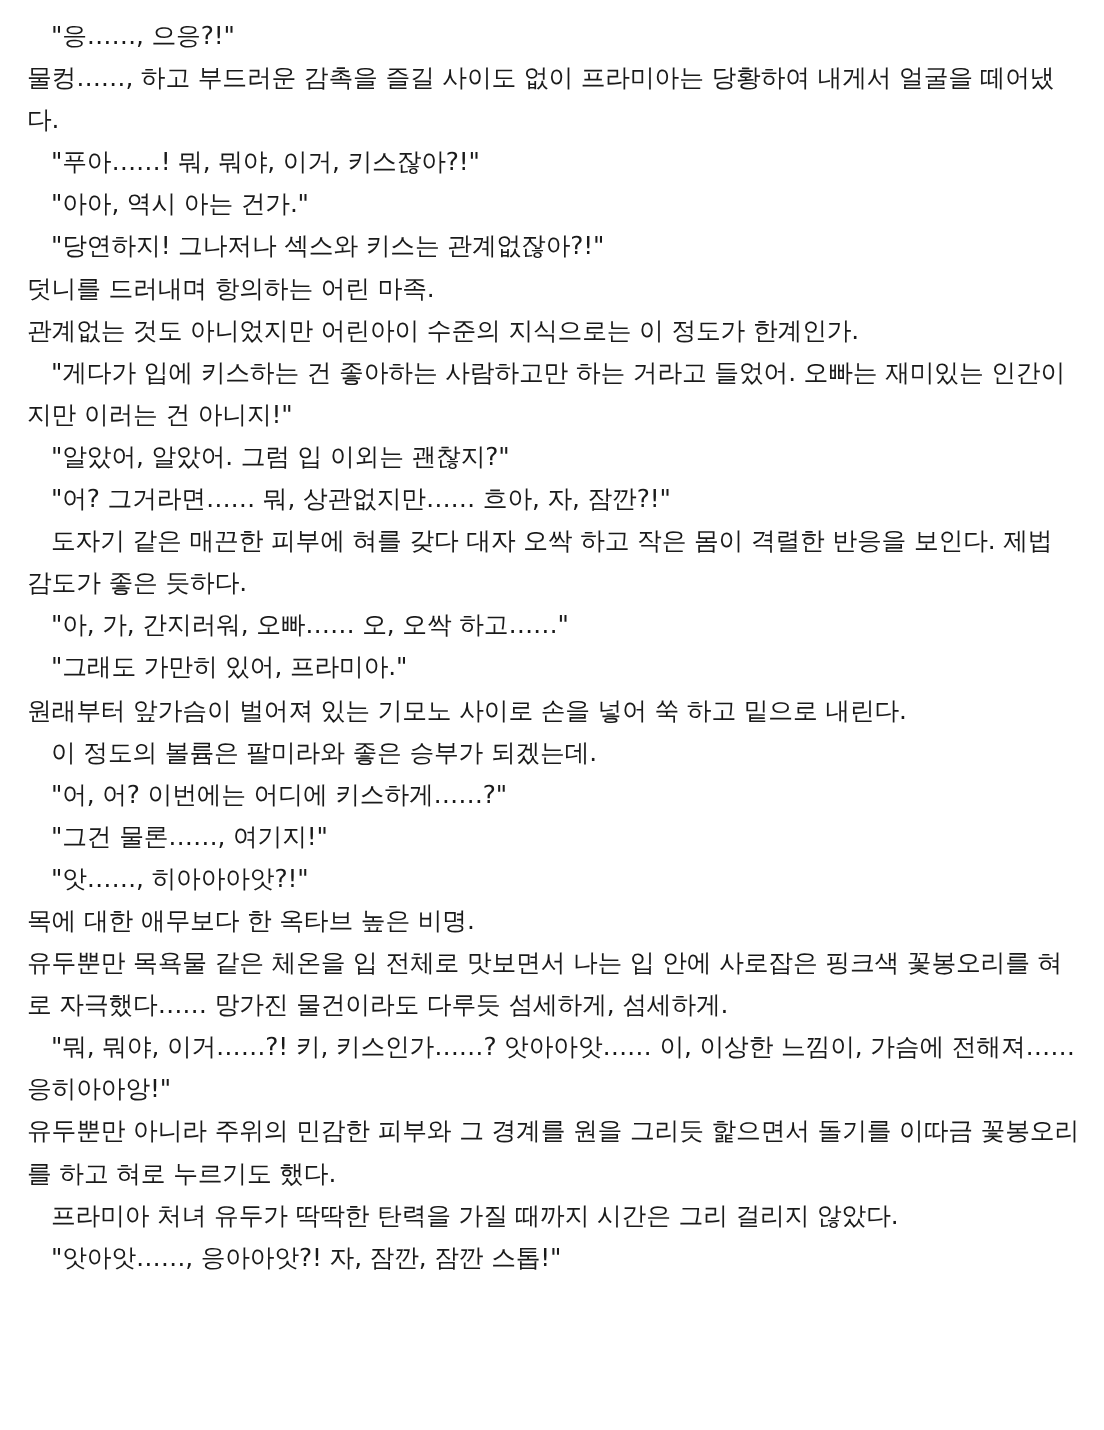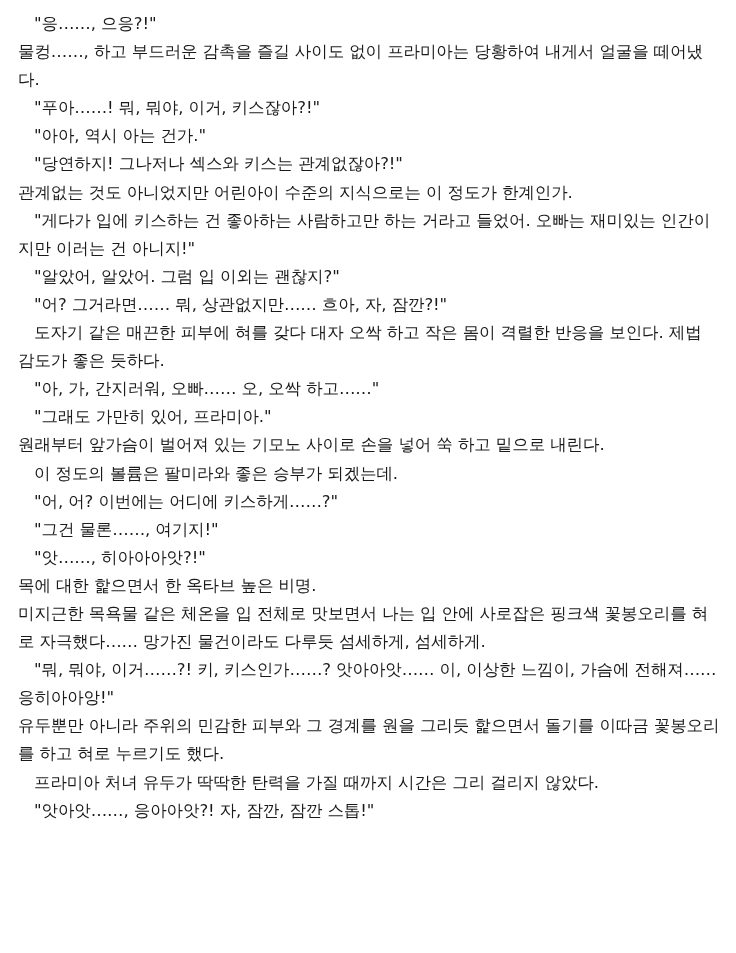--- a/index.html
+++ b/index.html
@@ -37,32 +37,33 @@
 </head>
 <body>
 
 <div id="page">
   <div id="text-body">
       <p class="para indent">"응……, 으응?!"</p>
       <p class="para">물컹……, 하고 부드러운 감촉을 즐길 사이도 없이 프라미아는 당황하여 내게서 얼굴을 떼어냈다.</p>
       <p class="para indent">"푸아……! 뭐, 뭐야, 이거, 키스잖아?!"</p>
       <p class="para indent">"아아, 역시 아는 건가."</p>
       <p class="para indent">"당연하지! 그나저나 섹스와 키스는 관계없잖아?!"</p>
+      <p class="para">덧니를 드러내며 항의하는 어린 마족.</p>
       <p class="para">관계없는 것도 아니었지만 어린아이 수준의 지식으로는 이 정도가 한계인가.</p>
       <p class="para indent">"게다가 입에 키스하는 건 좋아하는 사람하고만 하는 거라고 들었어. 오빠는 재미있는 인간이지만 이러는 건 아니지!"</p>
       <p class="para indent">"알았어, 알았어. 그럼 입 이외는 괜찮지?"</p>
       <p class="para indent">"어? 그거라면…… 뭐, 상관없지만…… 흐아, 자, 잠깐?!"</p>
       <p class="para indent">도자기 같은 매끈한 피부에 혀를 갖다 대자 오싹 하고 작은 몸이 격렬한 반응을 보인다. 제법 감도가 좋은 듯하다.</p>
       <p class="para indent">"아, 가, 간지러워, 오빠…… 오, 오싹 하고……"</p>
       <p class="para indent">"그래도 가만히 있어, 프라미아."</p>
       <p class="para">원래부터 앞가슴이 벌어져 있는 기모노 사이로 손을 넣어 쑥 하고 밑으로 내린다.</p>
       <p class="para indent">이 정도의 볼륨은 팔미라와 좋은 승부가 되겠는데.</p>
       <p class="para indent">"어, 어? 이번에는 어디에 키스하게……?"</p>
       <p class="para indent">"그건 물론……, 여기지!"</p>
       <p class="para indent">"앗……, 히아아아앗?!"</p>
-      <p class="para">목에 대한 핥으면서 한 옥타브 높은 비명.</p>
-      <p class="para">미지근한 목욕물 같은 체온을 입 전체로 맛보면서 나는 입 안에 사로잡은 핑크색 꽃봉오리를 혀로 자극했다…… 망가진 물건이라도 다루듯 섬세하게, 섬세하게.</p>
+      <p class="para">목에 대한 애무보다 한 옥타브 높은 비명.</p>
+      <p class="para">유두뿐만 목욕물 같은 체온을 입 전체로 맛보면서 나는 입 안에 사로잡은 핑크색 꽃봉오리를 혀로 자극했다…… 망가진 물건이라도 다루듯 섬세하게, 섬세하게.</p>
       <p class="para indent">"뭐, 뭐야, 이거……?! 키, 키스인가……? 앗아아앗…… 이, 이상한 느낌이, 가슴에 전해져…… 응히아아앙!"</p>
       <p class="para">유두뿐만 아니라 주위의 민감한 피부와 그 경계를 원을 그리듯 핥으면서 돌기를 이따금 꽃봉오리를 하고 혀로 누르기도 했다.</p>
       <p class="para indent">프라미아 처녀 유두가 딱딱한 탄력을 가질 때까지 시간은 그리 걸리지 않았다.</p>
       <p class="para indent">"앗아앗……, 응아아앗?! 자, 잠깐, 잠깐 스톱!"</p>
     </div>
 </div>
 
 </body></html>

